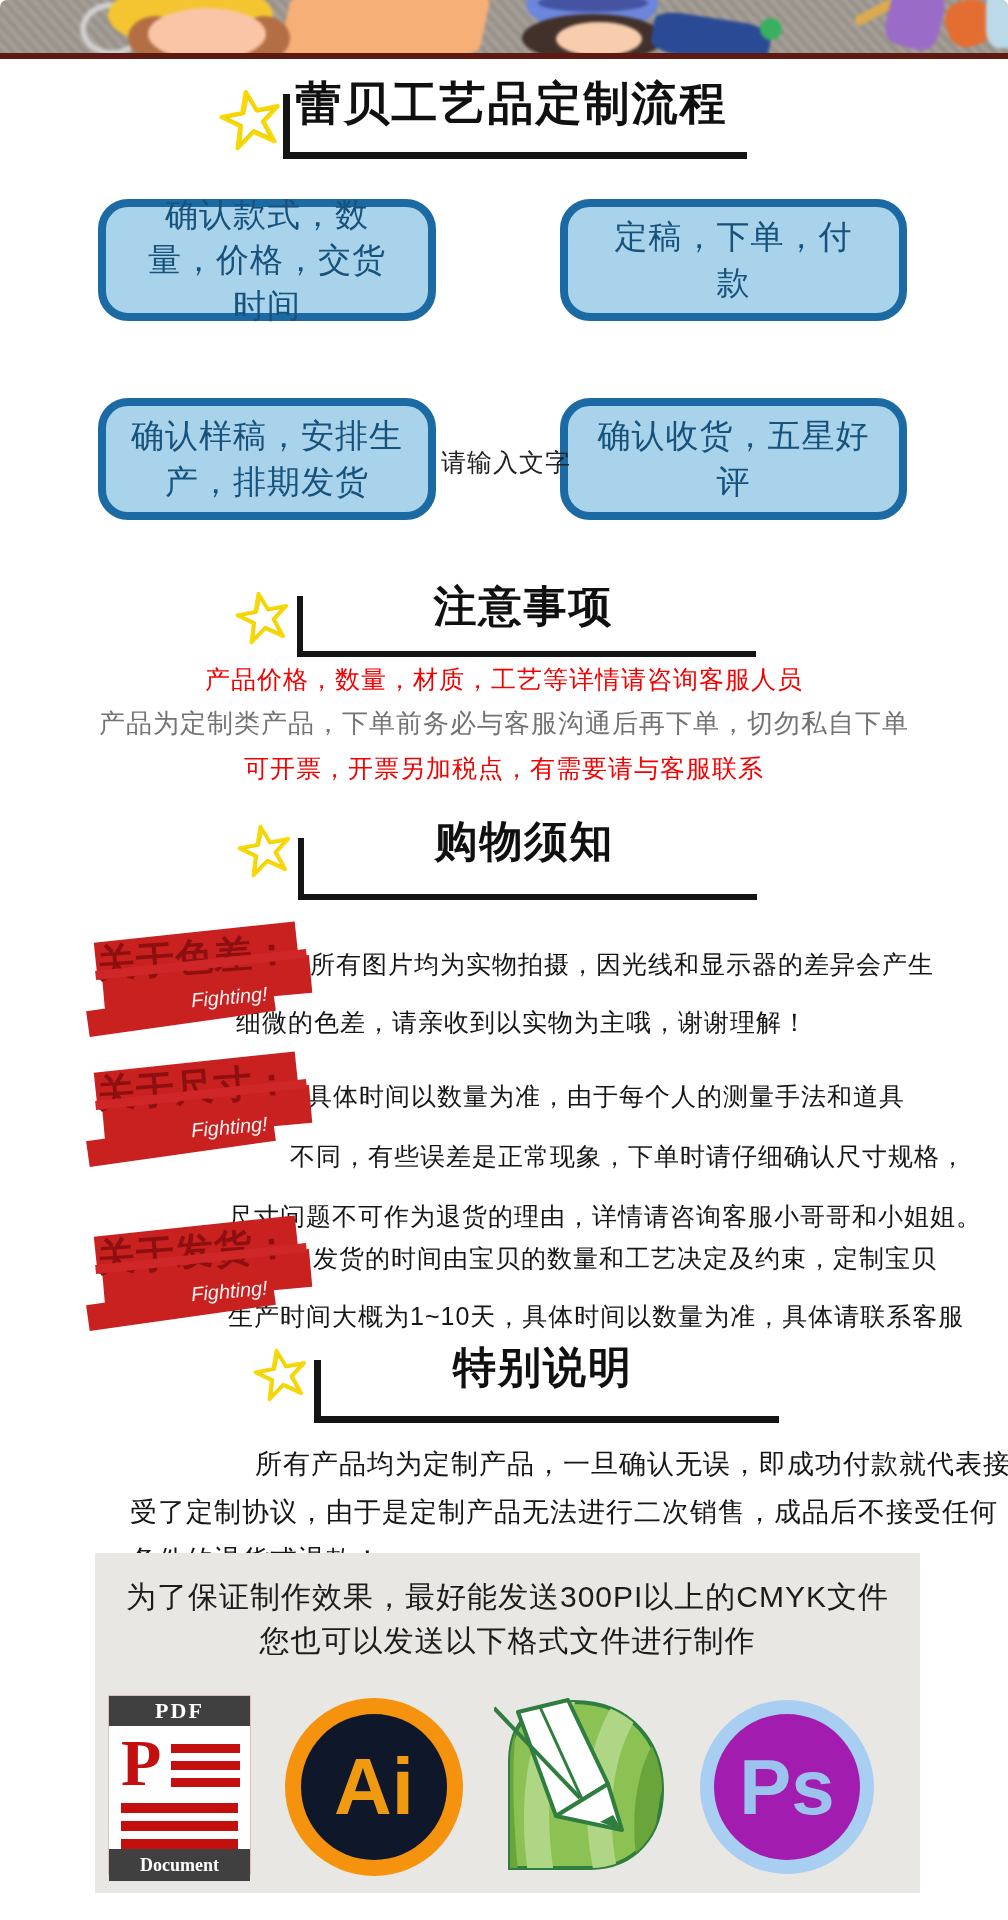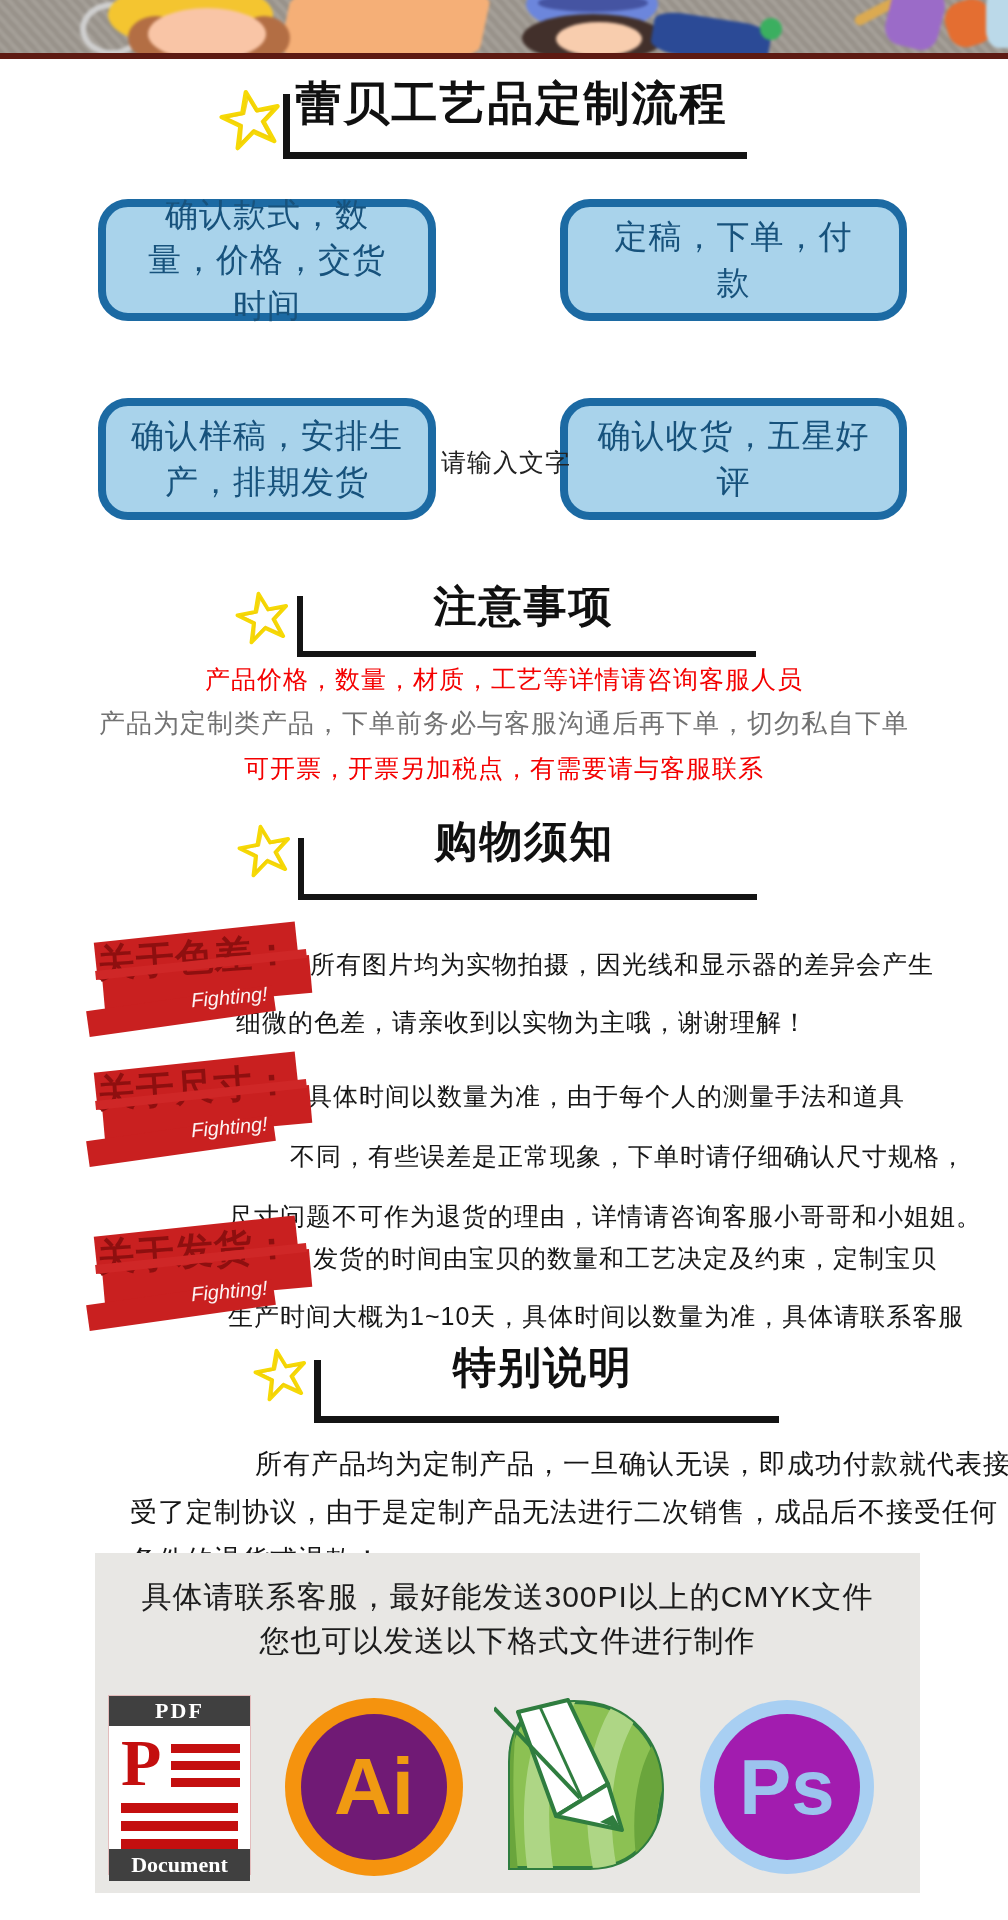--- a/index.html
+++ b/index.html
@@ -1,19 +1,19 @@
 <!DOCTYPE html>
 <html><head>
 <meta charset="utf-8">
 <style>
   html,body{margin:0;padding:0;background:#ffffff;}
   .page{
     position:relative; width:1008px; height:1920px; margin:0 auto;
     background:#ffffff; overflow:hidden;
-    font-family:"Liberation Sans","DejaVu Sans",sans-serif; color:#1a1a1a;
+    font-family:"Liberation Sans","DejaVu Sans",sans-serif; color:#1a1a1a;border-radius:7px;
   }
   .abs{position:absolute;}
 
   
   .banner{left:0;top:0;width:1008px;height:53px;overflow:hidden;
     background:#a09a92;}
   .banner-art{position:absolute;left:-10px;top:-10px;right:-10px;bottom:-10px;filter:blur(1.4px) saturate(1.05);}
   .banner-tex{position:absolute;inset:0;
     background:repeating-linear-gradient(48deg,rgba(255,255,255,.07) 0 4px,rgba(0,0,0,.06) 4px 9px);}
   .sh{position:absolute;border-radius:50%;}
@@ -50,35 +50,35 @@
   
   .panel{left:95px;top:1553px;width:825px;height:340px;background:#e8e7e4;}
   .panel-line{position:absolute;left:0;right:0;text-align:center;font-size:30px;color:#1c1c1c;letter-spacing:1px;}
 
   
   .pdf-icon{width:143px;height:180px;background:#ffffff;border:1px solid #e3bcbc;
     box-sizing:border-box;display:flex;flex-direction:column;}
   .pdf-band{background:#404040;color:#ffffff;font-family:Liberation Serif, serif;
     font-weight:bold;text-align:center;}
   .pdf-top{height:30px;line-height:30px;font-size:22px;letter-spacing:2px;}
-  .pdf-bottom{height:32px;line-height:32px;font-size:22px;margin-top:auto;}
+  .pdf-bottom{height:32px;line-height:32px;font-size:18px;margin-top:auto;}
   .pdf-mid{display:flex;padding:6px 10px 0 12px;}
   .pdf-p{font-family:"Liberation Serif","DejaVu Serif",serif;font-weight:bold;color:#c40f0f;
     font-size:66px;line-height:0.95;}
   .pdf-plines{flex:1;display:flex;flex-direction:column;gap:8px;margin:12px 0 0 10px;}
   .pdf-plines i{height:9px;background:#c40f0f;}
   .pdf-rules{display:flex;flex-direction:column;gap:8px;padding:8px 12px 0 12px;}
   .pdf-rules i{height:10px;background:#c40f0f;}
 
   
   .ring-icon{border-radius:50%;display:flex;align-items:center;justify-content:center;}
   .ring-inner{border-radius:50%;display:flex;align-items:center;justify-content:center;
     font-weight:bold;}
   .ai-icon{width:178px;height:178px;background:#f5930e;}
-  .ai-inner{width:146px;height:146px;background:#701a75;color:#f09a12;font-size:80px;}
+  .ai-inner{width:146px;height:146px;background:#0f172a;color:#f09a12;font-size:80px;}
   .ps-icon{width:174px;height:174px;background:#a8cff2;}
   .ps-inner{width:146px;height:146px;background:#a21caf;color:#9cc3ee;font-size:78px;}
 </style>
 </head>
 <body>
 
 <div class="page">
 
   <div class="abs banner">
     <div class="banner-art">
@@ -181,21 +181,21 @@
     </svg>
   </div>
   <div class="abs bracket" style="left:314px;top:1360px;width:458px;height:56px;border-left-width:7px;border-bottom-width:7px;"></div>
   <div class="abs sec-title" style="left:314px;top:1344px;width:458px;font-size:43px;">特别说明</div>
 
   <div class="abs note-line" style="left:255px;top:1446px;font-size:27px;">所有产品均为定制产品，一旦确认无误，即成功付款就代表接</div>
   <div class="abs note-line" style="left:130px;top:1494px;font-size:27px;">受了定制协议，由于是定制产品无法进行二次销售，成品后不接受任何</div>
   <div class="abs note-line" style="left:130px;top:1542px;font-size:27px;">条件的退货或退款！</div>
 
   <div class="abs panel">
-    <div class="panel-line" style="top:24px;">具体请联系客服，最好能发送300PI以上的CMYK文件</div>
+    <div class="panel-line" style="top:24px;">为了保证制作效果，最好能发送300PI以上的CMYK文件</div>
     <div class="panel-line" style="top:68px;">您也可以发送以下格式文件进行制作</div>
 
     <div class="abs pdf-icon" style="left:13px;top:142px;">
       <div class="pdf-band pdf-top">PDF</div>
       <div class="pdf-mid">
         <div class="pdf-p">P</div>
         <div class="pdf-plines">
             <i></i>
             <i></i>
             <i></i>

